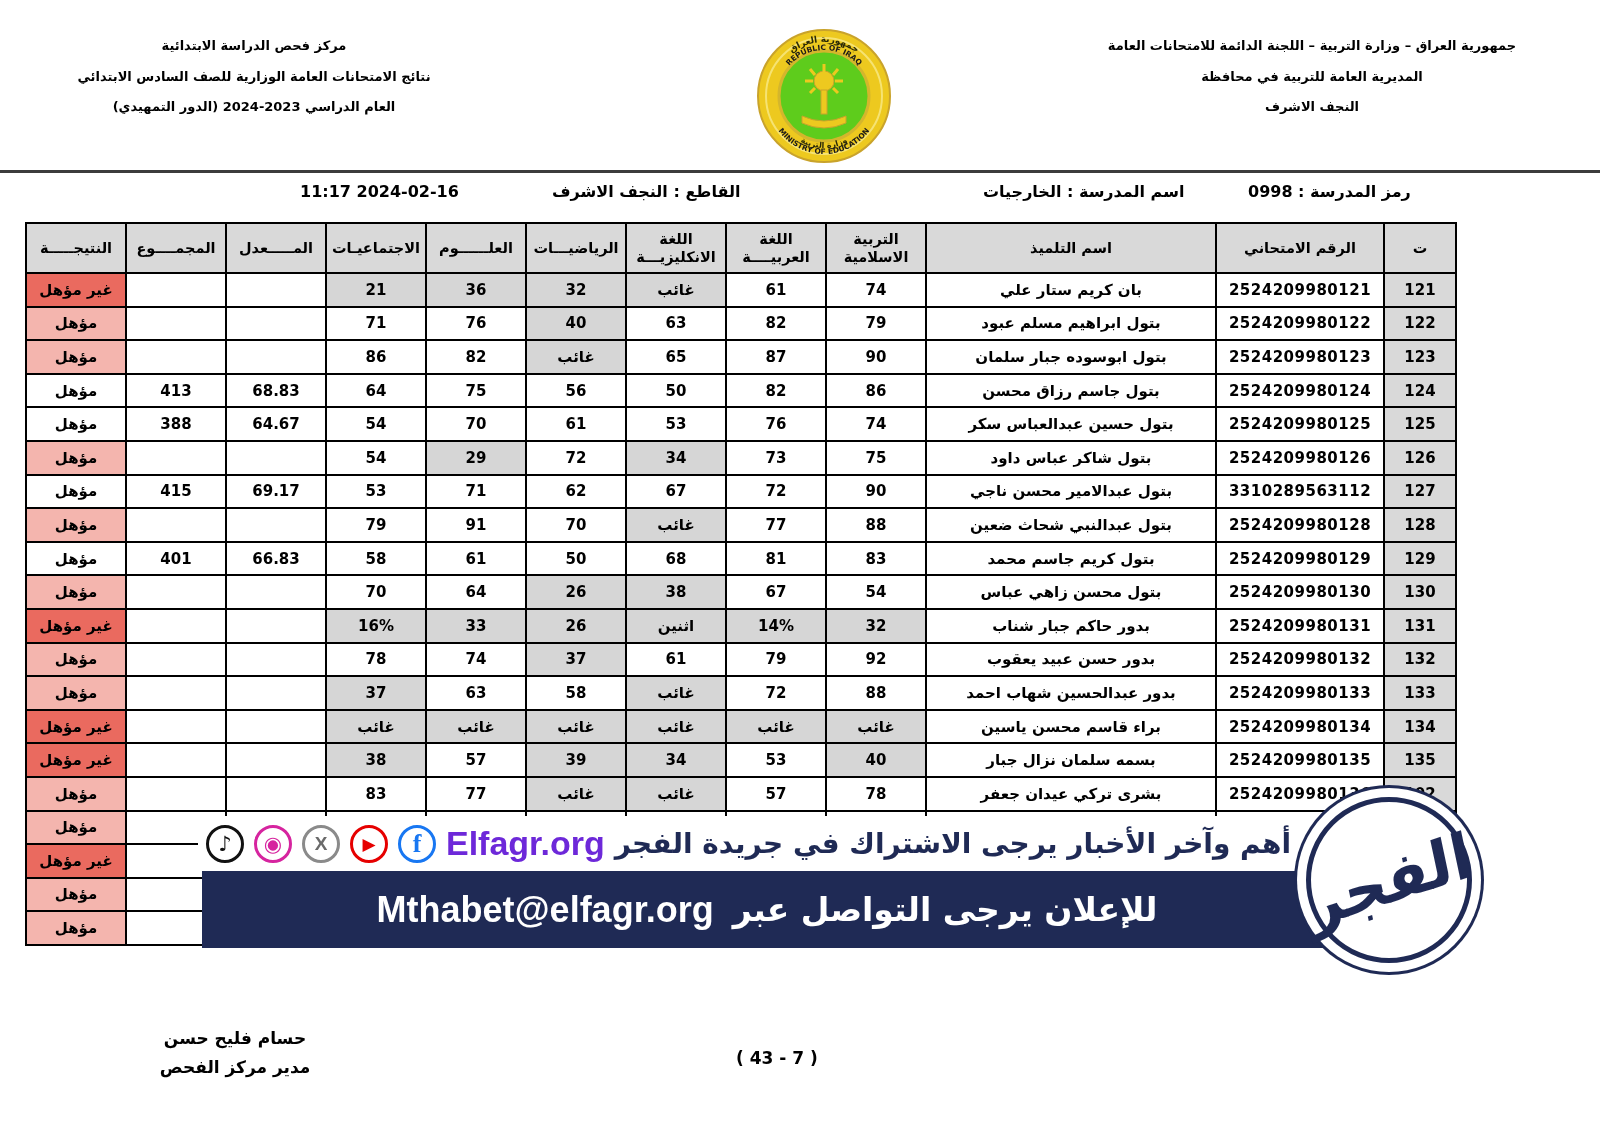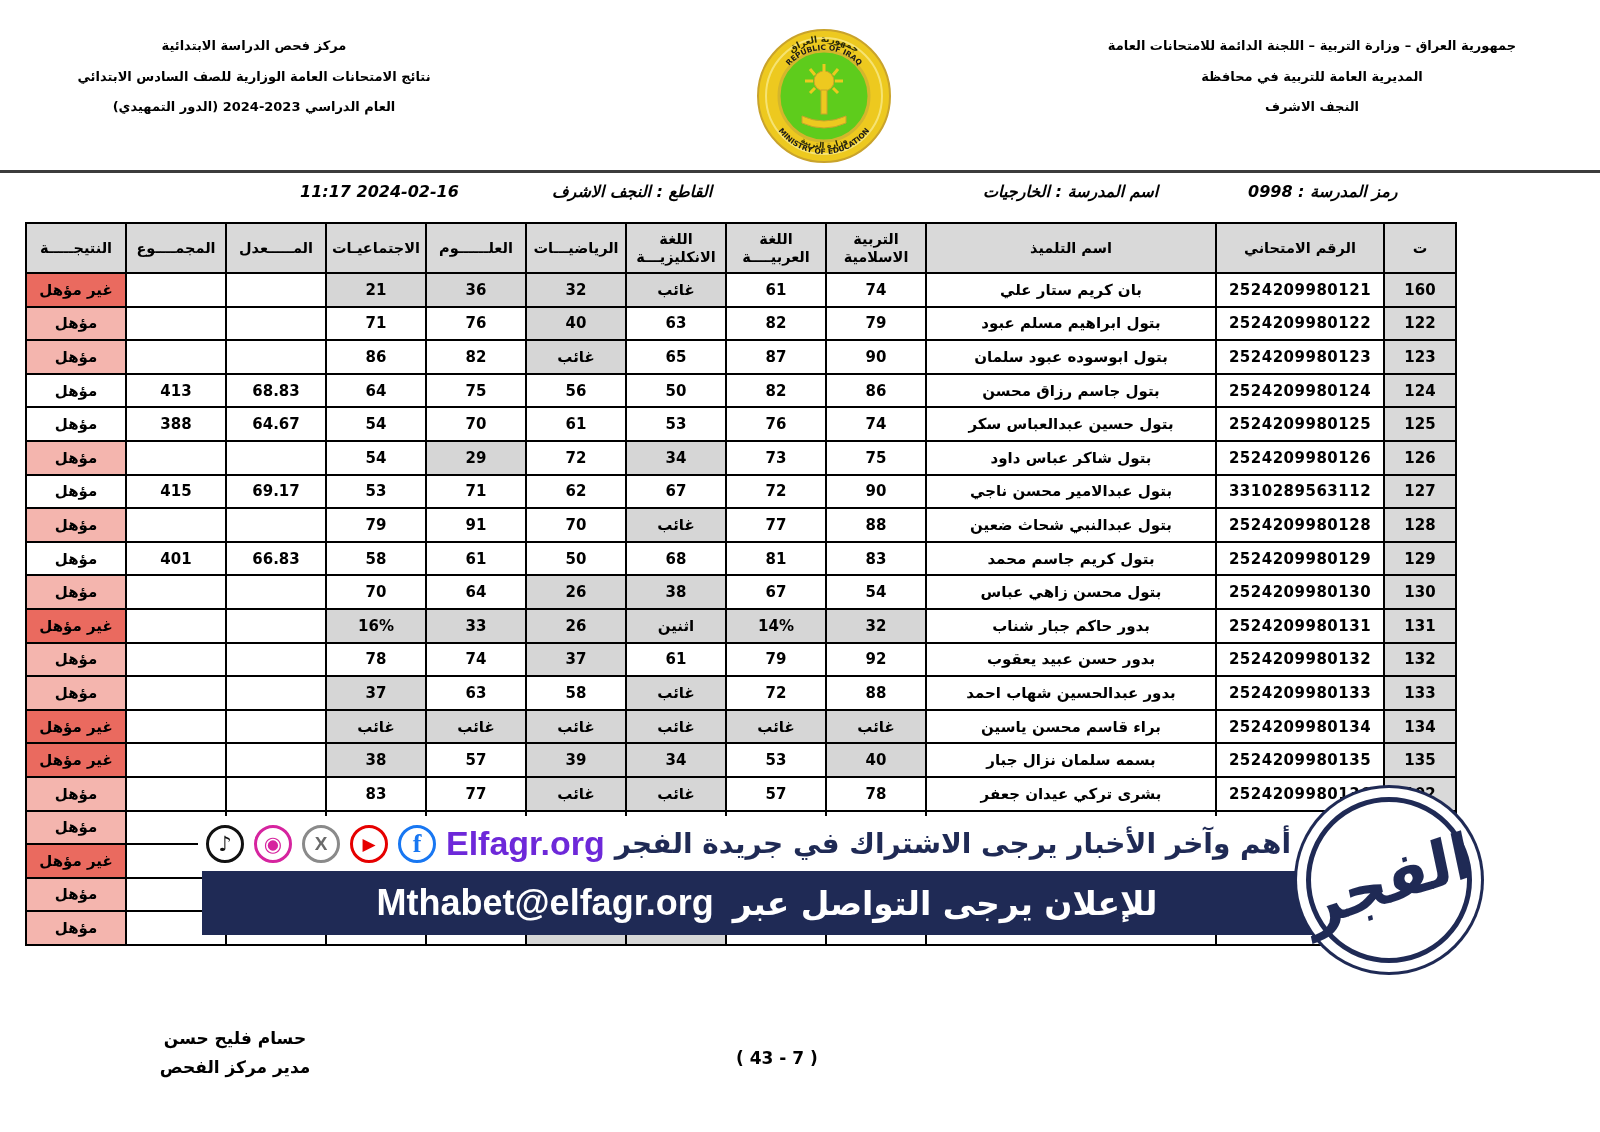--- a/index.html
+++ b/index.html
@@ -10,21 +10,21 @@
   .hdr-block{position:absolute;text-align:center;font-size:13px;line-height:1.2;direction:rtl;}
   .hdr-right{top:38px;left:1062px;width:500px;}
   .hdr-left{top:38px;left:28px;width:452px;}
   .hdr-line{margin-bottom:15px;white-space:nowrap;}
   .hdr-line.tight{margin-bottom:15px;}
   .logo-wrap{position:absolute;left:752px;top:24px;width:144px;height:144px;}
 
   .rule{position:absolute;top:170px;left:0;width:1600px;height:3px;background:#3c3c3c;}
 
   
-  .info{position:absolute;top:182px;font-size:16px;white-space:nowrap;direction:rtl;font-style:italic;}
+  .info{position:absolute;top:182px;font-size:16px;white-space:nowrap;direction:rtl;}
   .info.ltr{direction:ltr;}
   .i-code{left:1248px;} .i-name{left:983px;} .i-sector{left:552px;} .i-dt{left:300px;}
 
   
   table.results{position:absolute;top:222px;left:25px;width:1430px;border-collapse:collapse;
                 table-layout:fixed;direction:rtl;}
   table.results th,table.results td{border:2px solid #000;text-align:center;vertical-align:middle;
                 font-weight:bold;overflow:hidden;}
   table.results thead th{height:46px;background:#D9D9D9;font-size:14.5px;line-height:1.25;padding:1px;}
   table.results tbody td{height:31.6px;font-size:15px;padding:0 2px;background:#fff;}
@@ -33,21 +33,21 @@
   td.c-name{text-align:right;padding-right:5px;font-size:15px;white-space:nowrap;}
   td.gray{background:#D6D6D6 !important;}
   td.c-result{font-size:14px;}
   td.c-result.red{background:#EA6A5F !important;}
   td.c-result.pink{background:#F4B5AE !important;}
   td.c-result.white{background:#fff !important;}
 
   
   .wm-white{position:absolute;left:198px;top:816px;width:1128px;height:55px;background:#fff;
             display:flex;align-items:center;gap:10px;padding:0 8px;box-sizing:border-box;z-index:5;direction:ltr;}
-  .wm-navy{position:absolute;left:202px;top:871px;width:1130px;height:64px;background:#1F2A55;
+  .wm-navy{position:absolute;left:202px;top:871px;width:1130px;height:77px;background:#1F2A55;
            display:flex;align-items:center;justify-content:center;gap:19px;z-index:5;direction:ltr;}
   .icon{width:38px;height:38px;border-radius:50%;display:inline-flex;align-items:center;justify-content:center;
         font-size:21px;box-sizing:border-box;background:#fff;flex:0 0 auto;}
   .ic-tiktok{border:3px solid #111;color:#111;}
   .ic-insta{border:3px solid #D6249F;color:#D6249F;}
   .ic-x{border:3px solid #8a8a8a;color:#6a6a6a;font-size:19px;font-family:"Liberation Sans",sans-serif;}
   .ic-yt{border:3px solid #E60000;color:#E60000;font-size:17px;}
   .ic-fb{border:3px solid #1877F2;color:#1877F2;font-family:"Liberation Serif",serif;font-size:26px;}
   .wm-site{font-size:34px;color:#6d28d9;font-family:"Liberation Sans",sans-serif;font-weight:bold;flex:0 0 auto;}
   .wm-sub{flex:1;text-align:center;direction:rtl;font-size:28px;color:#1F2A55;white-space:nowrap;}
@@ -143,21 +143,21 @@
         <th>الرياضيـــات</th>
         <th>العلــــــوم</th>
         <th>الاجتماعيـات</th>
         <th>المـــــعدل</th>
         <th>المجمــــوع</th>
         <th>النتيجـــــة</th>
       </tr>
     </thead>
     <tbody>
         <tr>
-          <td class="c-no">160</td>
+          <td class="c-no">121</td>
           <td class="c-exam">2524209980121</td>
           <td class="c-name">بان كريم ستار علي</td>
           <td class="c-score">74</td>
           <td class="c-score">61</td>
           <td class="c-score gray">غائب</td>
           <td class="c-score gray">32</td>
           <td class="c-score gray">36</td>
           <td class="c-score gray">21</td>
           <td class="c-score"></td>
           <td class="c-score"></td>
@@ -173,21 +173,21 @@
           <td class="c-score gray">40</td>
           <td class="c-score">76</td>
           <td class="c-score">71</td>
           <td class="c-score"></td>
           <td class="c-score"></td>
           <td class="c-result pink">مؤهل</td>
         </tr>
         <tr>
           <td class="c-no">123</td>
           <td class="c-exam">2524209980123</td>
-          <td class="c-name">بتول ابوسوده عبود سلمان</td>
+          <td class="c-name">بتول ابوسوده جبار سلمان</td>
           <td class="c-score">90</td>
           <td class="c-score">87</td>
           <td class="c-score">65</td>
           <td class="c-score gray">غائب</td>
           <td class="c-score">82</td>
           <td class="c-score">86</td>
           <td class="c-score"></td>
           <td class="c-score"></td>
           <td class="c-result pink">مؤهل</td>
         </tr>

